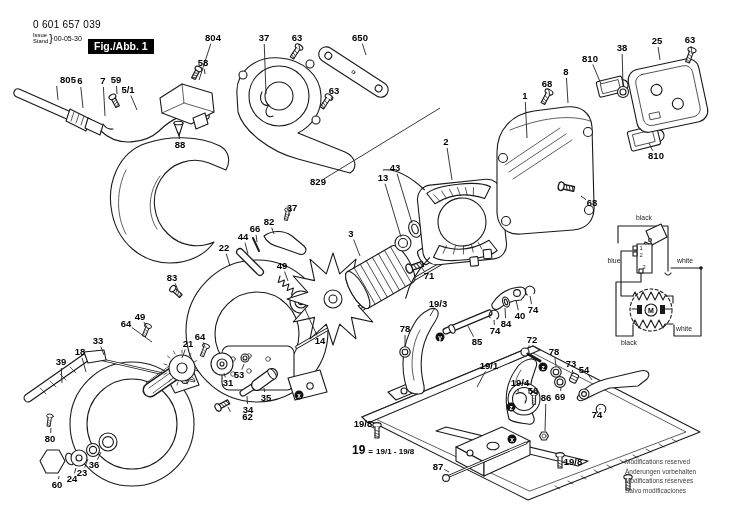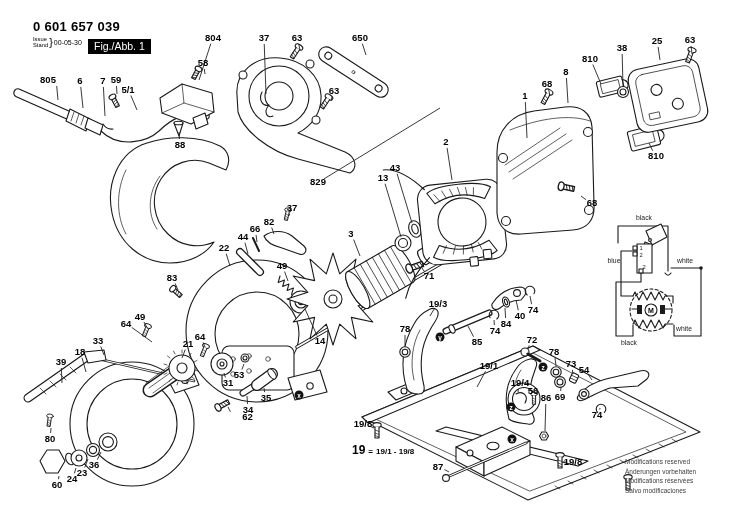--- a/index.html
+++ b/index.html
@@ -13,27 +13,27 @@
   #art .blk{fill:#1a1a1a;stroke:none}
   #label-layer{position:absolute;left:0;top:0;width:730px;height:516px;}
   .plabel{position:absolute;transform:translate(-50%,-50%);font-weight:bold;font-size:9.5px;
           line-height:1;white-space:nowrap;}
   .wlabel{position:absolute;transform:translate(-50%,-50%);font-size:6.8px;line-height:1;color:#222;}
   .tlabel{position:absolute;transform:translate(-50%,-50%);font-size:5.8px;line-height:1;color:#222;}
   .mlabel{position:absolute;transform:translate(-50%,-50%);font-size:7px;font-weight:bold;}
   .marker{position:absolute;transform:translate(-50%,-50%);width:9px;height:9px;background:#111;
           color:#fff;border-radius:50%;font-size:6.5px;font-weight:bold;text-align:center;line-height:9px;}
   #hdr{position:absolute;left:33px;top:19px;}
-  #part-number{font-size:13px;letter-spacing:.3px;font-weight:bold;}
+  #part-number{font-size:10px;letter-spacing:.3px;}
   #issue-row{display:flex;align-items:center;margin-top:2px;}
   #issue-words{font-size:5.8px;line-height:1.05;}
   #brace{font-size:11px;font-weight:200;margin:0 1px;}
   #issue-date{font-size:7px;}
   #fig-box{position:absolute;left:88px;top:39px;background:#000;color:#fff;
-           font-weight:normal;font-size:10.5px;padding:1px 6px 2px 6px;}
+           font-weight:bold;font-size:10.5px;padding:1px 6px 2px 6px;}
   #legend{position:absolute;left:352px;top:443px;display:flex;align-items:baseline;gap:3px;}
   #legend .big{font-weight:bold;font-size:12px;}
   #legend .small{font-weight:bold;font-size:8px;}
   #footer{position:absolute;left:625px;top:457px;font-size:6.5px;line-height:9.5px;color:#3c3c3c;}
 </style>
 </head>
 <body>
 
 <div id="stage">
 
@@ -400,21 +400,21 @@
       <line x1="485.5270274315022" y1="371.20945885274676" x2="477" y2="387" stroke="#222" stroke-width="0.9"></line>
       <line x1="518.4814867952695" y1="388.85712236110373" x2="518" y2="392" stroke="#222" stroke-width="0.9"></line>
       <line x1="534.1507929111375" y1="396.9183635429929" x2="534" y2="397" stroke="#222" stroke-width="0.9"></line>
       <line x1="545.7879761135146" y1="403.9972470748723" x2="545" y2="431" stroke="#222" stroke-width="0.9"></line>
       <line x1="369.5785539644191" y1="426.0504583785202" x2="374" y2="428" stroke="#222" stroke-width="0.9"></line>
       <line x1="444.37256534223826" y1="469.4828176658071" x2="449" y2="472" stroke="#222" stroke-width="0.9"></line>
       <line x1="566" y1="462" x2="563" y2="462" stroke="#222" stroke-width="0.9"></line>
     </svg>
 
   <div id="label-layer">
-      <div class="plabel" style="left: 48px; top: 80px;">805</div>
+      <div class="plabel" style="left: 68px; top: 80px;">805</div>
       <div class="plabel" style="left: 80px; top: 81px;">6</div>
       <div class="plabel" style="left: 103px; top: 81px;">7</div>
       <div class="plabel" style="left: 116px; top: 80px;">59</div>
       <div class="plabel" style="left: 128px; top: 90px;">5/1</div>
       <div class="plabel" style="left: 213px; top: 38px;">804</div>
       <div class="plabel" style="left: 203px; top: 63px;">58</div>
       <div class="plabel" style="left: 180px; top: 145px;">88</div>
       <div class="plabel" style="left: 264px; top: 38px;">37</div>
       <div class="plabel" style="left: 297px; top: 38px;">63</div>
       <div class="plabel" style="left: 360px; top: 38px;">650</div>

